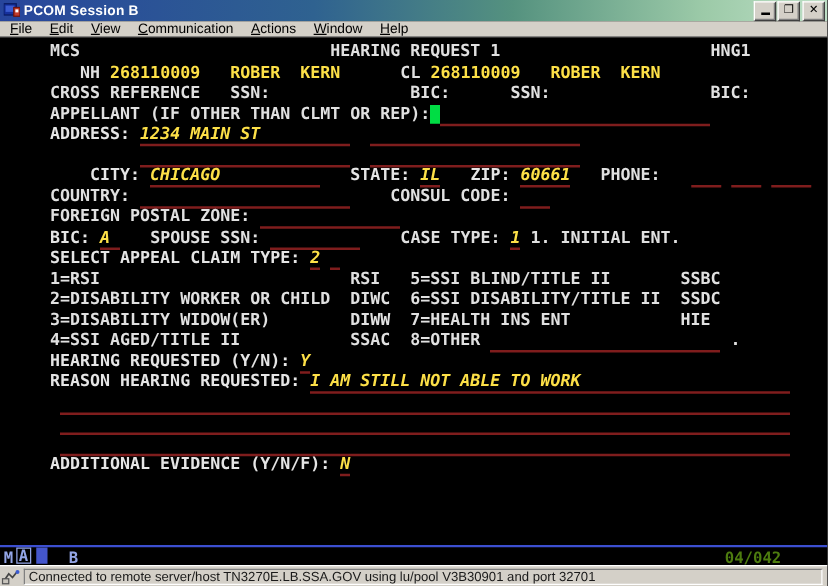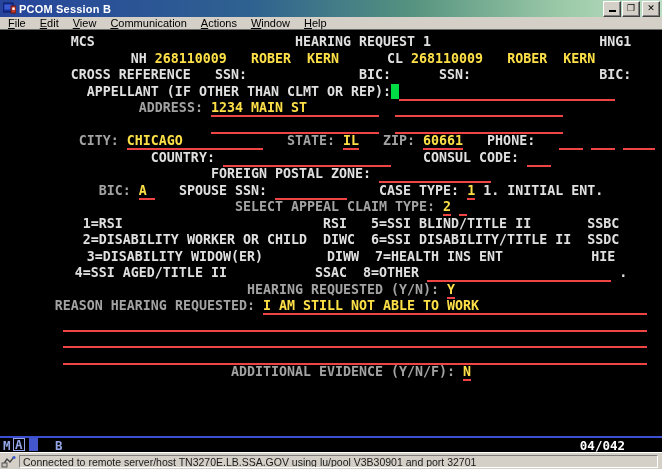--- a/index.html
+++ b/index.html
@@ -17,34 +17,34 @@
   .tb-btn.close{margin-left:2px;}
   .glyph-min{display:inline-block;width:7px;height:2px;background:#000;margin-top:8px;}
   
   .menubar{height:12px;background:#d4d0c8;display:flex;align-items:center;
     border-bottom:1px solid #6a6a6a;padding-left:1px;}
   .menu-item{font-size:11px;color:#000;padding:0 7px;line-height:12px;white-space:nowrap;}
   .menu-item u{text-decoration:underline;}
   
   .terminal{height:406px;background:#000;overflow:hidden;cursor:text;}
   .screen{padding:4px 0 0 8px;font:bold 13.3px "DejaVu Sans Mono",monospace;
-    line-height:16.5px;white-space:pre;color:#e0e0e0;text-align:center;}
+    line-height:16.5px;white-space:pre;color:#e0e0e0;}
   .trow{height:16.5px;}
-  .c-w{color:#e0e0e0}.c-g{color:#fde047}.c-y{color:#a3a3a3}
-  .u{border-bottom:2px solid #ef4444;}
+  .c-w{color:#e0e0e0}.c-g{color:#fde047}.c-y{color:#e5e5e5}
+  .u{border-bottom:2px solid #7f1d1d;font-style:italic;}
   .cursor{background:#00dd44;}
   
   .oia-sep{height:2px;background:#3c4fd0;}
   .oia{height:14px;background:#000;position:relative;
     font:bold 12.5px "DejaVu Sans Mono",monospace;color:#93a5e6;}
   .oia-m{position:absolute;left:3px;top:0;}
   .oia-a{position:absolute;left:13px;top:0;border:1px solid #93a5e6;padding:0 1px;line-height:11px;}
   .oia-block{position:absolute;left:29px;top:0;width:9px;height:13px;background:#4456cc;}
   .oia-session{position:absolute;left:55px;top:0;}
-  .oia-pos{position:absolute;right:37px;top:0;color:#ffffff;}
+  .oia-pos{position:absolute;right:37px;top:0;color:#4d7c0f;}
   
   .statusbar{height:17px;background:#d4d0c8;display:flex;align-items:center;padding:1px 2px 1px 1px;
     border-top:1px solid #ffffff;box-sizing:border-box;}
   .sb-icon{width:16px;height:13px;flex:0 0 auto;margin-right:2px;}
   .sb-panel{height:13px;border:1px solid;border-color:#808080 #ffffff #ffffff #808080;
     font-size:10.5px;color:#1a1a1a;line-height:12px;padding:0 3px;white-space:nowrap;
     overflow:hidden;box-sizing:border-box;}
   .sb-main{flex:1;margin-right:2px;}
   .sb-printer{width:198px;flex:0 0 auto;}
 </style>

